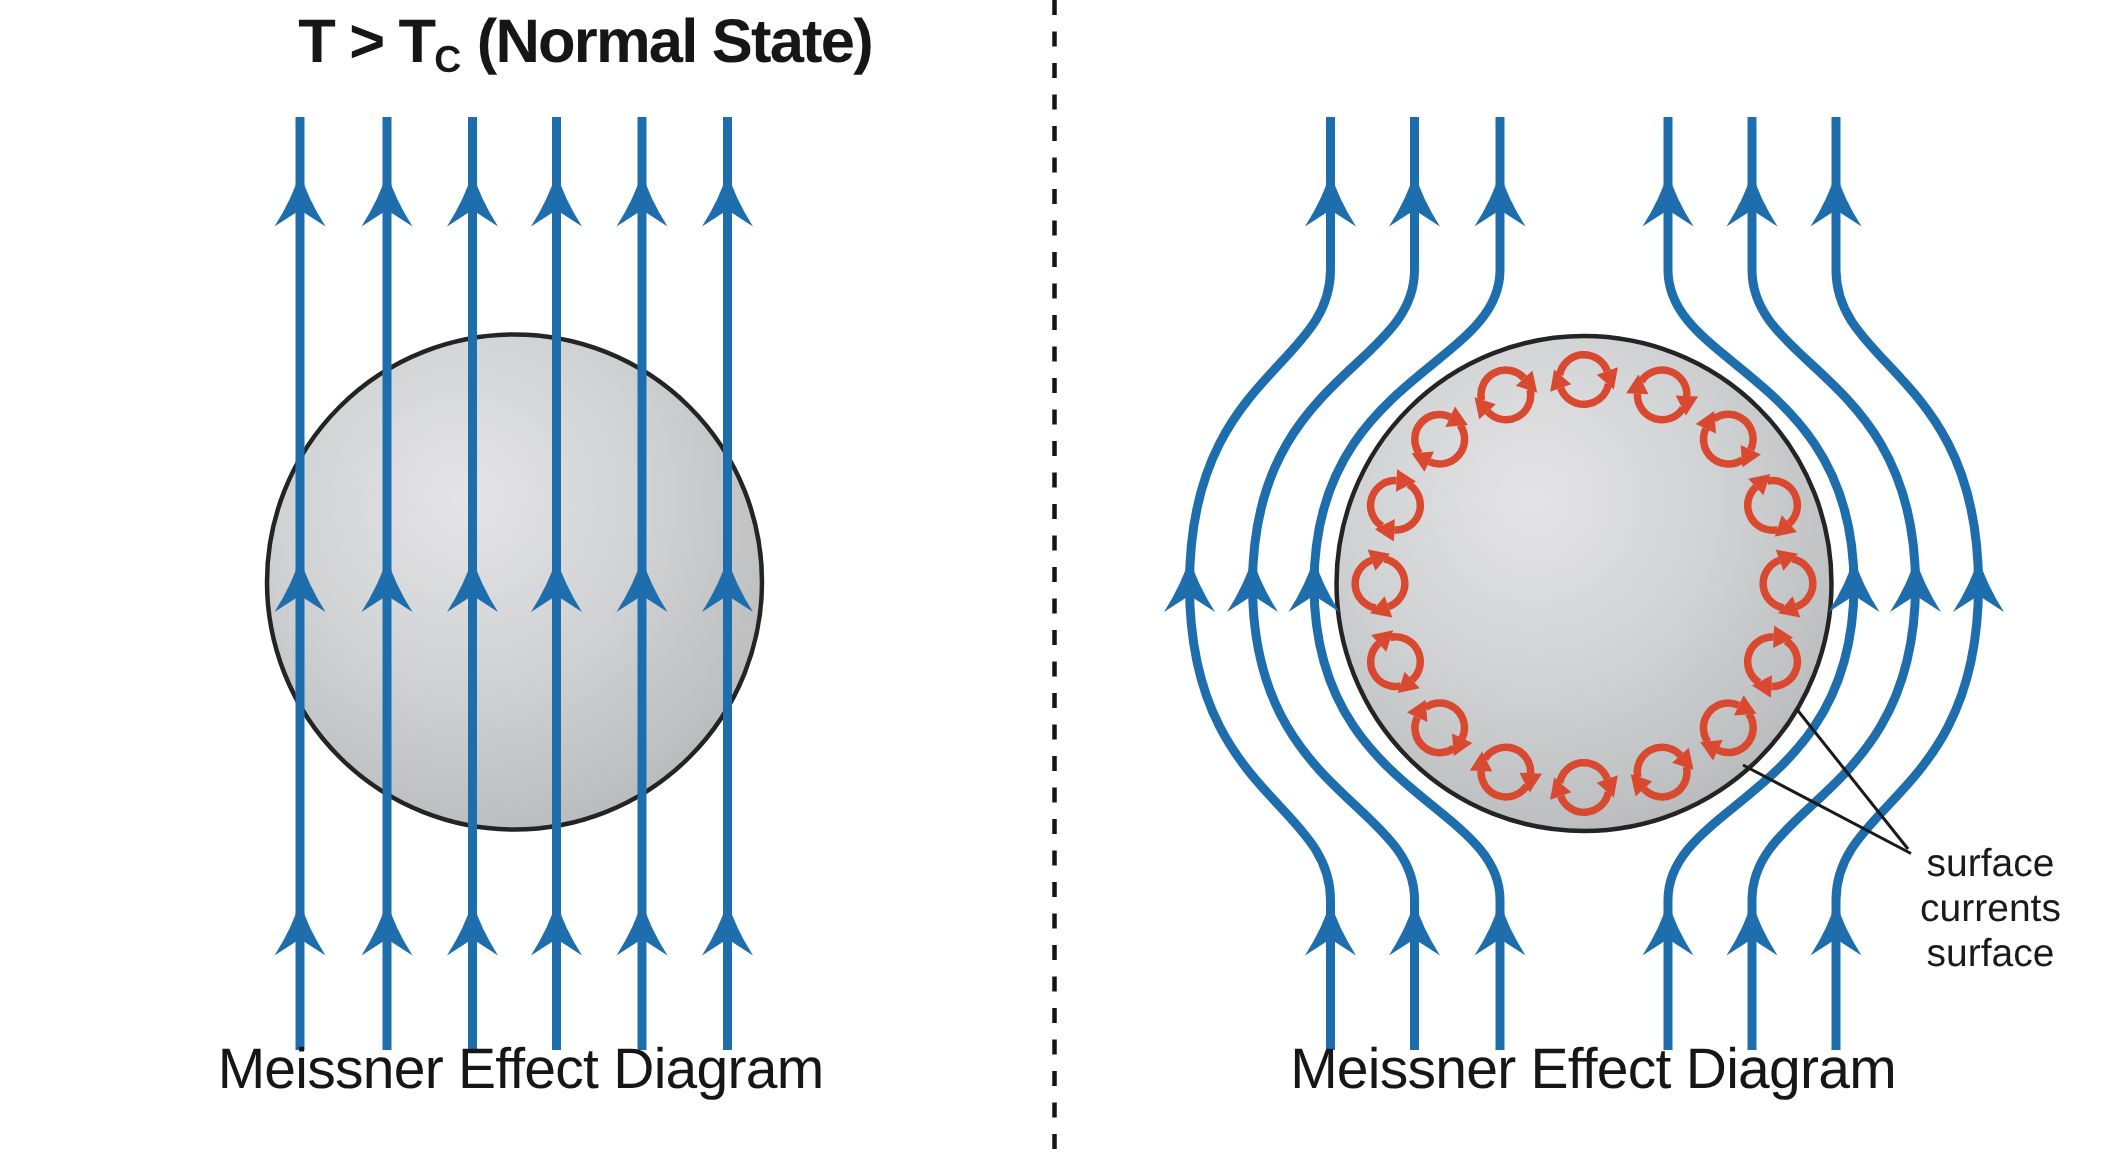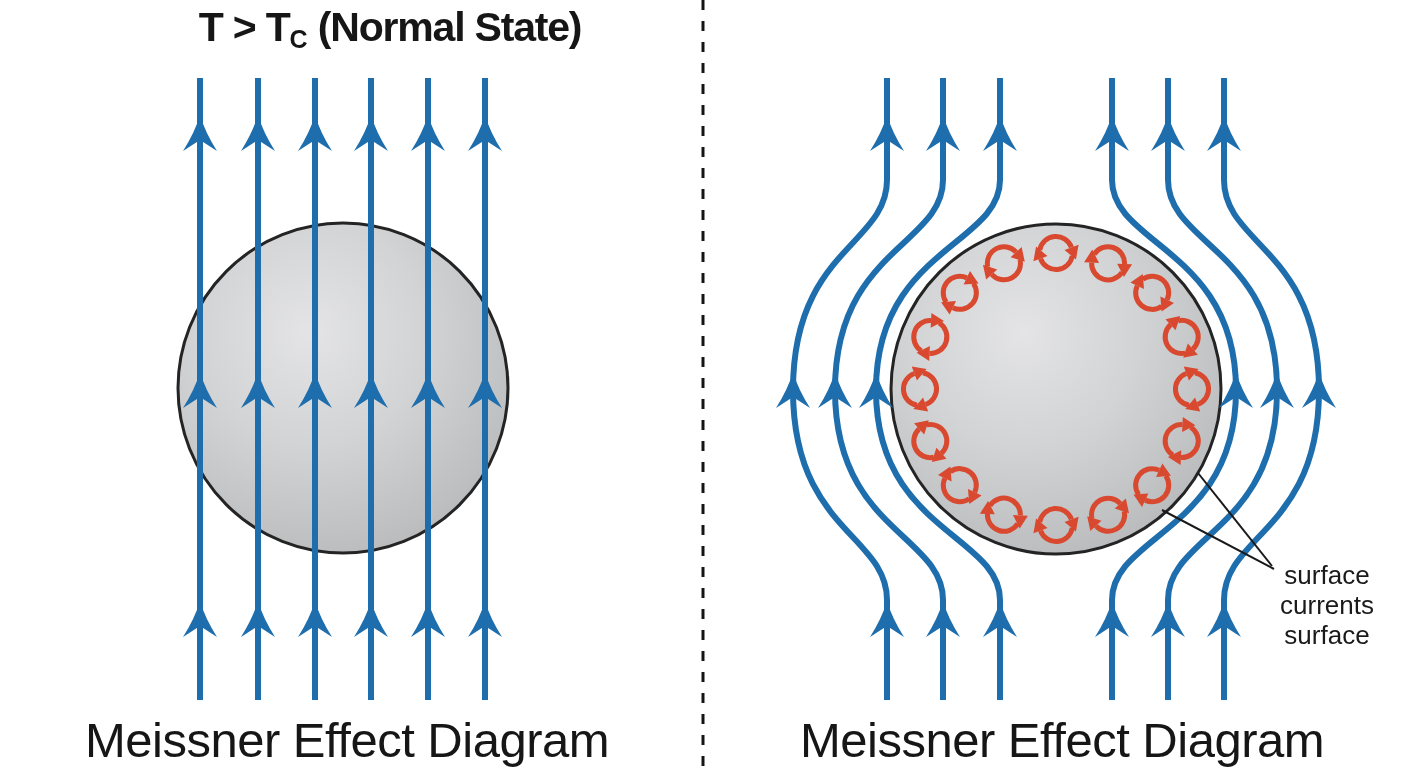--- a/index.html
+++ b/index.html
@@ -26,22 +26,22 @@
   .sphere{stroke:var(--sphere-edge);stroke-width:3;}
   .divider{stroke:var(--divider);stroke-width:3;stroke-dasharray:10 11;fill:none;}
   .pointer{stroke:#1a1a1a;stroke-width:2;fill:none;}
   .title{
     position:absolute;top:4px;transform:translateX(-50%);
     font-weight:bold;font-size:41px;letter-spacing:-1.2px;
     color:var(--text);white-space:nowrap;
   }
   .title .sub{font-size:25px;position:relative;top:7px;letter-spacing:0;}
   .caption{
-    position:absolute;top:712px;transform:translateX(-50%);
-    font-size:49px;color:var(--text);white-space:nowrap;letter-spacing:-0.5px;
+    position:absolute;top:692px;transform:translateX(-50%);
+    font-size:38px;color:var(--text);white-space:nowrap;letter-spacing:-0.5px;
   }
   .annotation{
     position:absolute;left:1327px;top:560px;transform:translateX(-50%);
     font-size:26px;line-height:30px;text-align:center;color:#1a1a1a;
     white-space:nowrap;
   }
   .annotation span{display:block;}
 </style>
 </head>
 <body>

